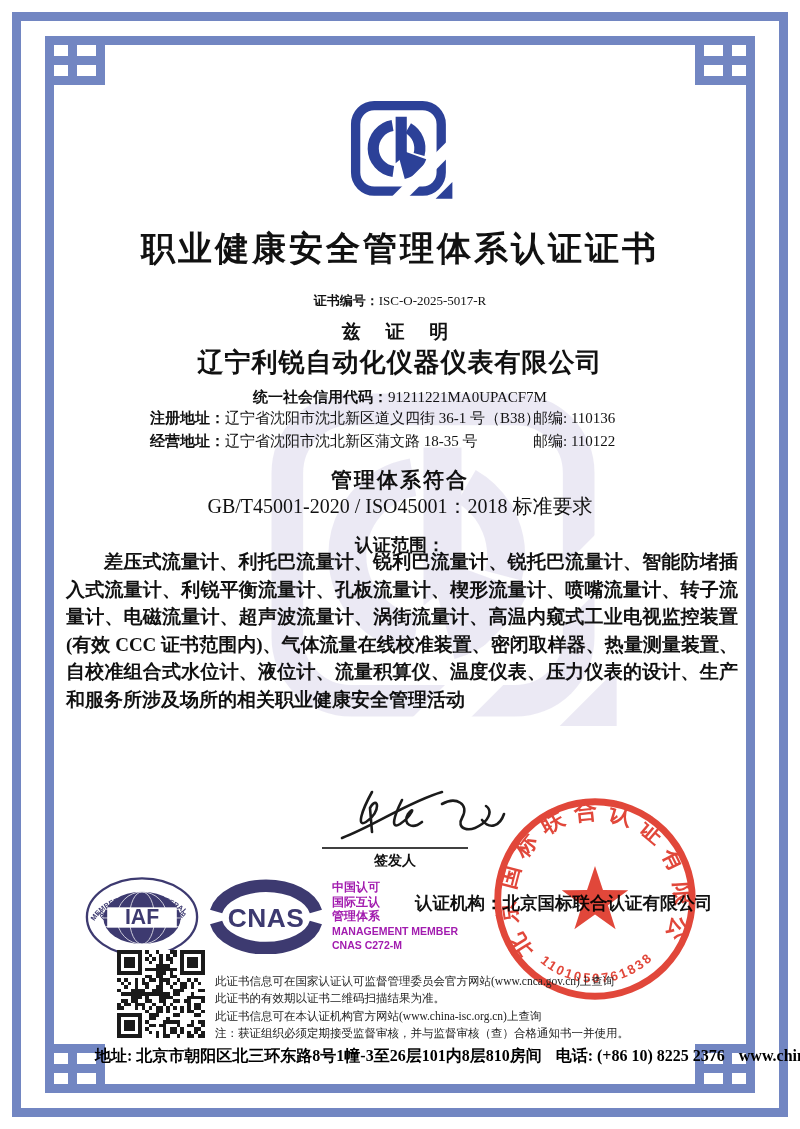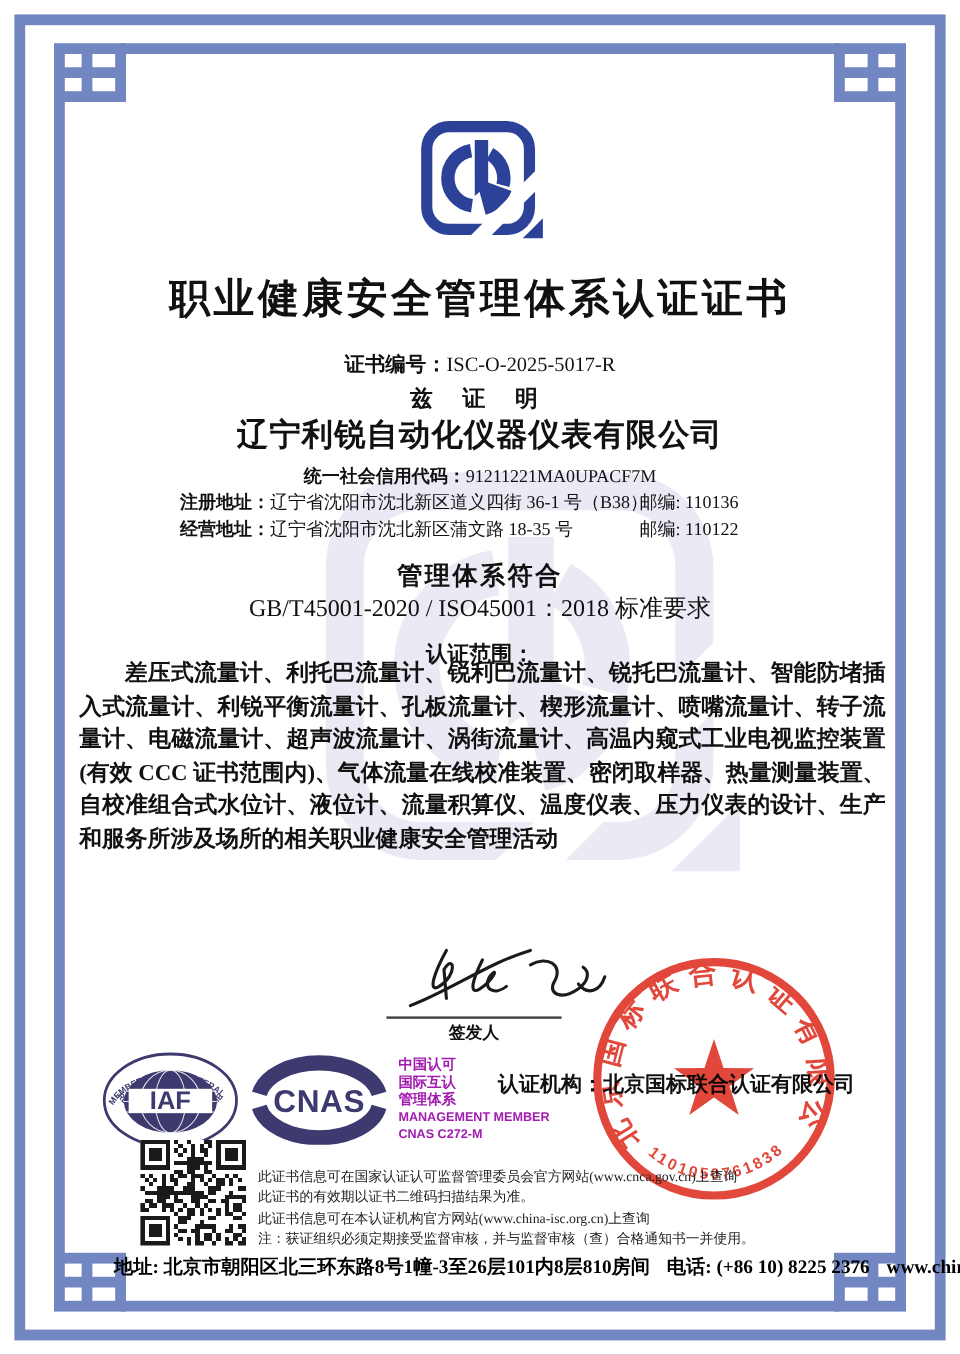--- a/index.html
+++ b/index.html
@@ -3,21 +3,21 @@
 <meta charset="utf-8">
 <style>
   html,body{margin:0;padding:0;background:#888;}
   .page{position:relative;width:800px;height:1129px;background:#fff;margin:0 auto;
         font-family:"Liberation Serif","DejaVu Serif",serif;color:#111;overflow:hidden;}
   .abs{position:absolute;}
   svg{display:block;}
   .center{left:0;width:800px;text-align:center;}
   
   .title{top:226px;font-size:34px;font-weight:700;letter-spacing:3px;text-align:center;}
-  .certno{top:292px;font-size:17px;}
+  .certno{top:292px;font-size:13px;}
   .certno .lab{font-weight:700;}
   .certify{top:319px;font-size:19px;font-weight:700;letter-spacing:10px;}
   .company{top:345px;font-size:26px;font-weight:700;letter-spacing:1px;}
   .credit{top:388px;font-size:15px;}
   .credit .lab{font-weight:700;}
   
   .addr-row{left:150px;width:500px;height:22px;font-size:15px;}
   .addr-row .lab{font-weight:700;}
   .addr-row .zip{position:absolute;left:383px;top:0;white-space:nowrap;}
   

